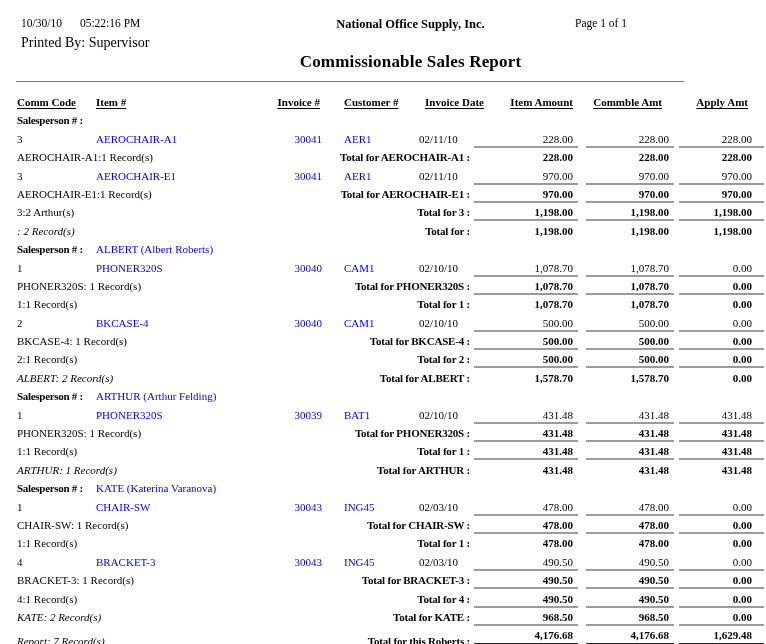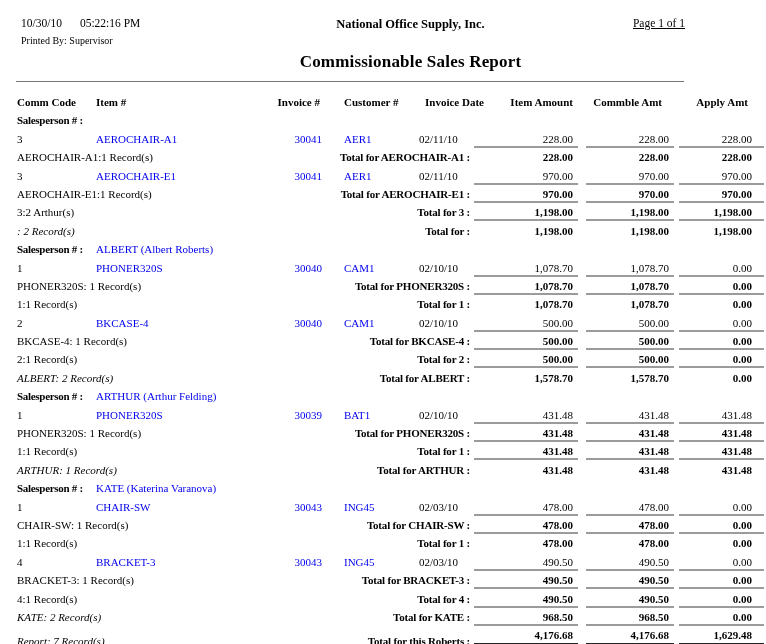--- a/index.html
+++ b/index.html
@@ -2,36 +2,36 @@
 <html style="--link: #0000EE; --rule: #9b9b9b;"><head>
 <meta charset="utf-8">
 <style>
   html,body{margin:0;padding:0;background:#fff;}
   body{width:766px;height:644px;font-family:"Liberation Serif","DejaVu Serif",serif;color:#000;overflow:hidden;}
   .report{position:relative;width:700px;height:644px;background:#ffffff;}
   .hdr{display:flex;padding:17px 15px 0 21px;align-items:flex-start;}
   .hdr-left{width:225px;}
   .hdr-line1{font-size:11.5px;white-space:nowrap;}
   .hdr-time{margin-left:18px;}
-  .printed{font-size:10px;margin-top:6px;white-space:nowrap;}
+  .printed{font-size:14px;margin-top:6px;white-space:nowrap;}
   .hdr-center{flex:1;text-align:center;}
   .company{font-weight:bold;font-size:12.5px;}
   .title{font-weight:bold;font-size:17px;margin-top:20px;letter-spacing:.2px;}
-  .hdr-right{width:110px;text-align:right;font-size:11.5px;white-space:nowrap;text-decoration:underline;}
+  .hdr-right{width:110px;text-align:left;font-size:11.5px;white-space:nowrap;}
   .divider{border-top:1px solid #777;margin:9px 16px 0 16px;}
   .grid{padding-left:17px;margin-top:8px;}
   .row{display:grid;grid-template-columns:79px 184px 42px 97px 55px 104px 96px 90px;height:18.4px;}
   .cell{display:flex;align-items:flex-end;white-space:nowrap;font-size:11px;line-height:13px;overflow:visible;}
   .r{justify-content:flex-end;}
   .c4{padding-left:6px;margin-left:16px;}
   .c6{padding-right:5px;}
   .c7{padding-right:5px;}
   .c8{padding-right:12px;}
   .colhead{height:19px;}
-  .colhead .cell{font-weight:bold;text-underline-offset:2px;}
+  .colhead .cell{font-weight:bold;text-decoration:underline;text-underline-offset:2px;}
   .colhead .c3{padding-right:2px;}
   .colhead .c5{padding-left:6px;}
   .colhead .c7{padding-right:12px;}
   .colhead .c8{padding-right:16px;}
   .link{color:var(--link,#0000EE);cursor:pointer;}
   .bold{font-weight:bold;}
   .ital{font-style:italic;}
   .grp-label{font-weight:bold;letter-spacing:-.3px;}
   .span-left{grid-column:1/3;}
   .span-name{grid-column:2/6;}

